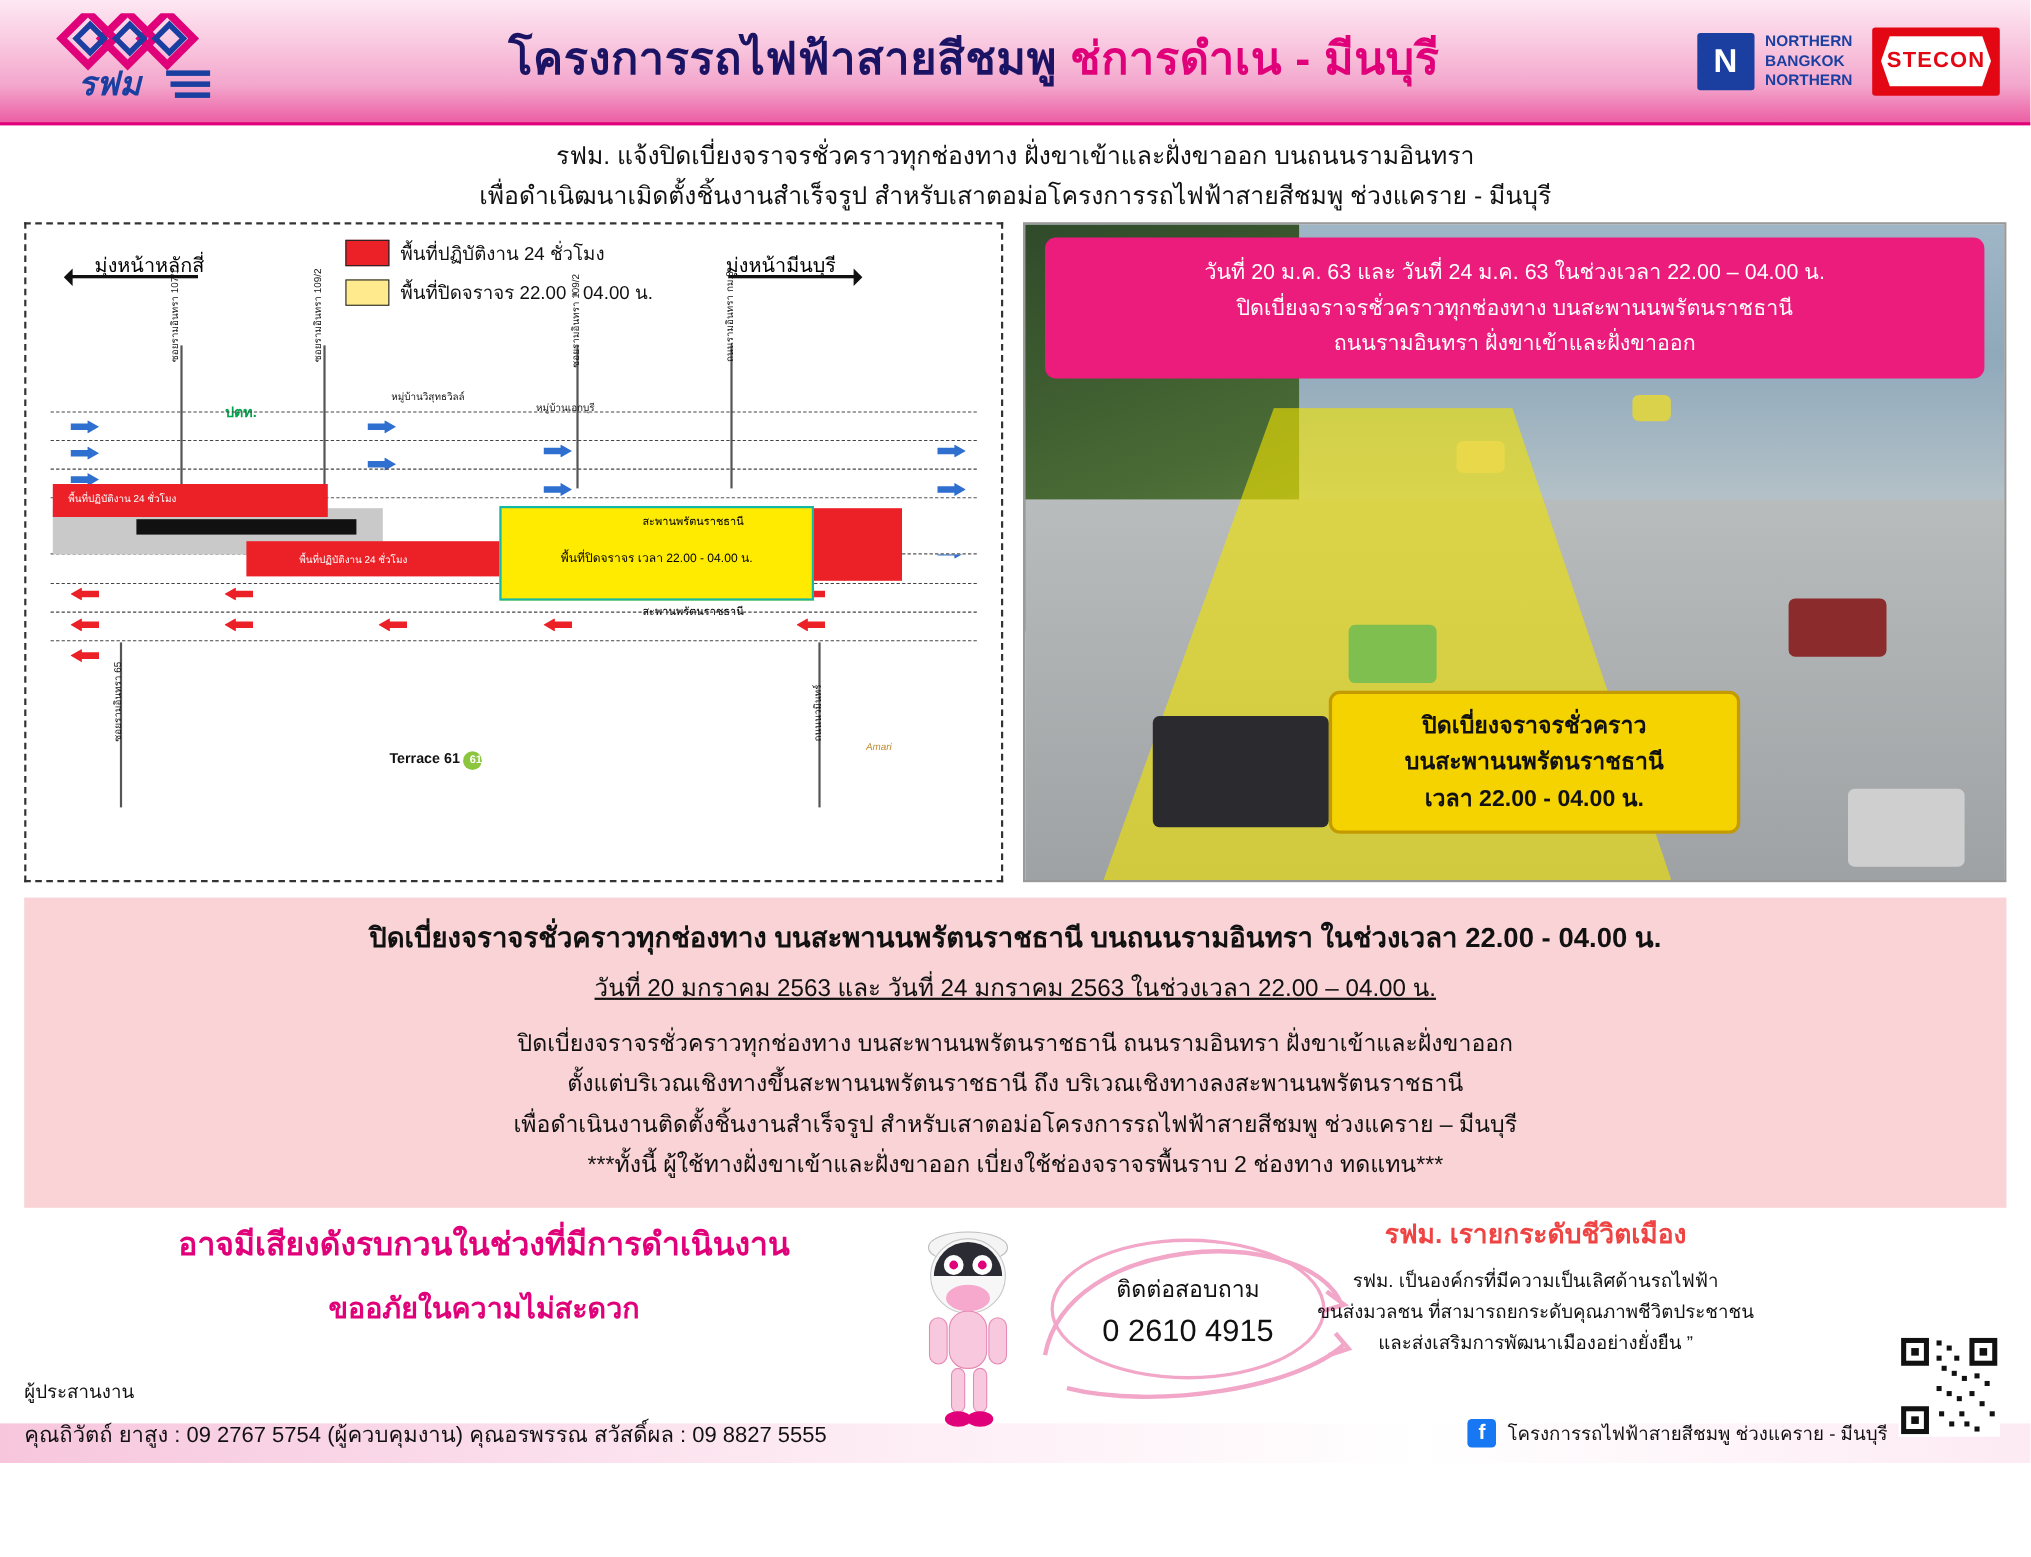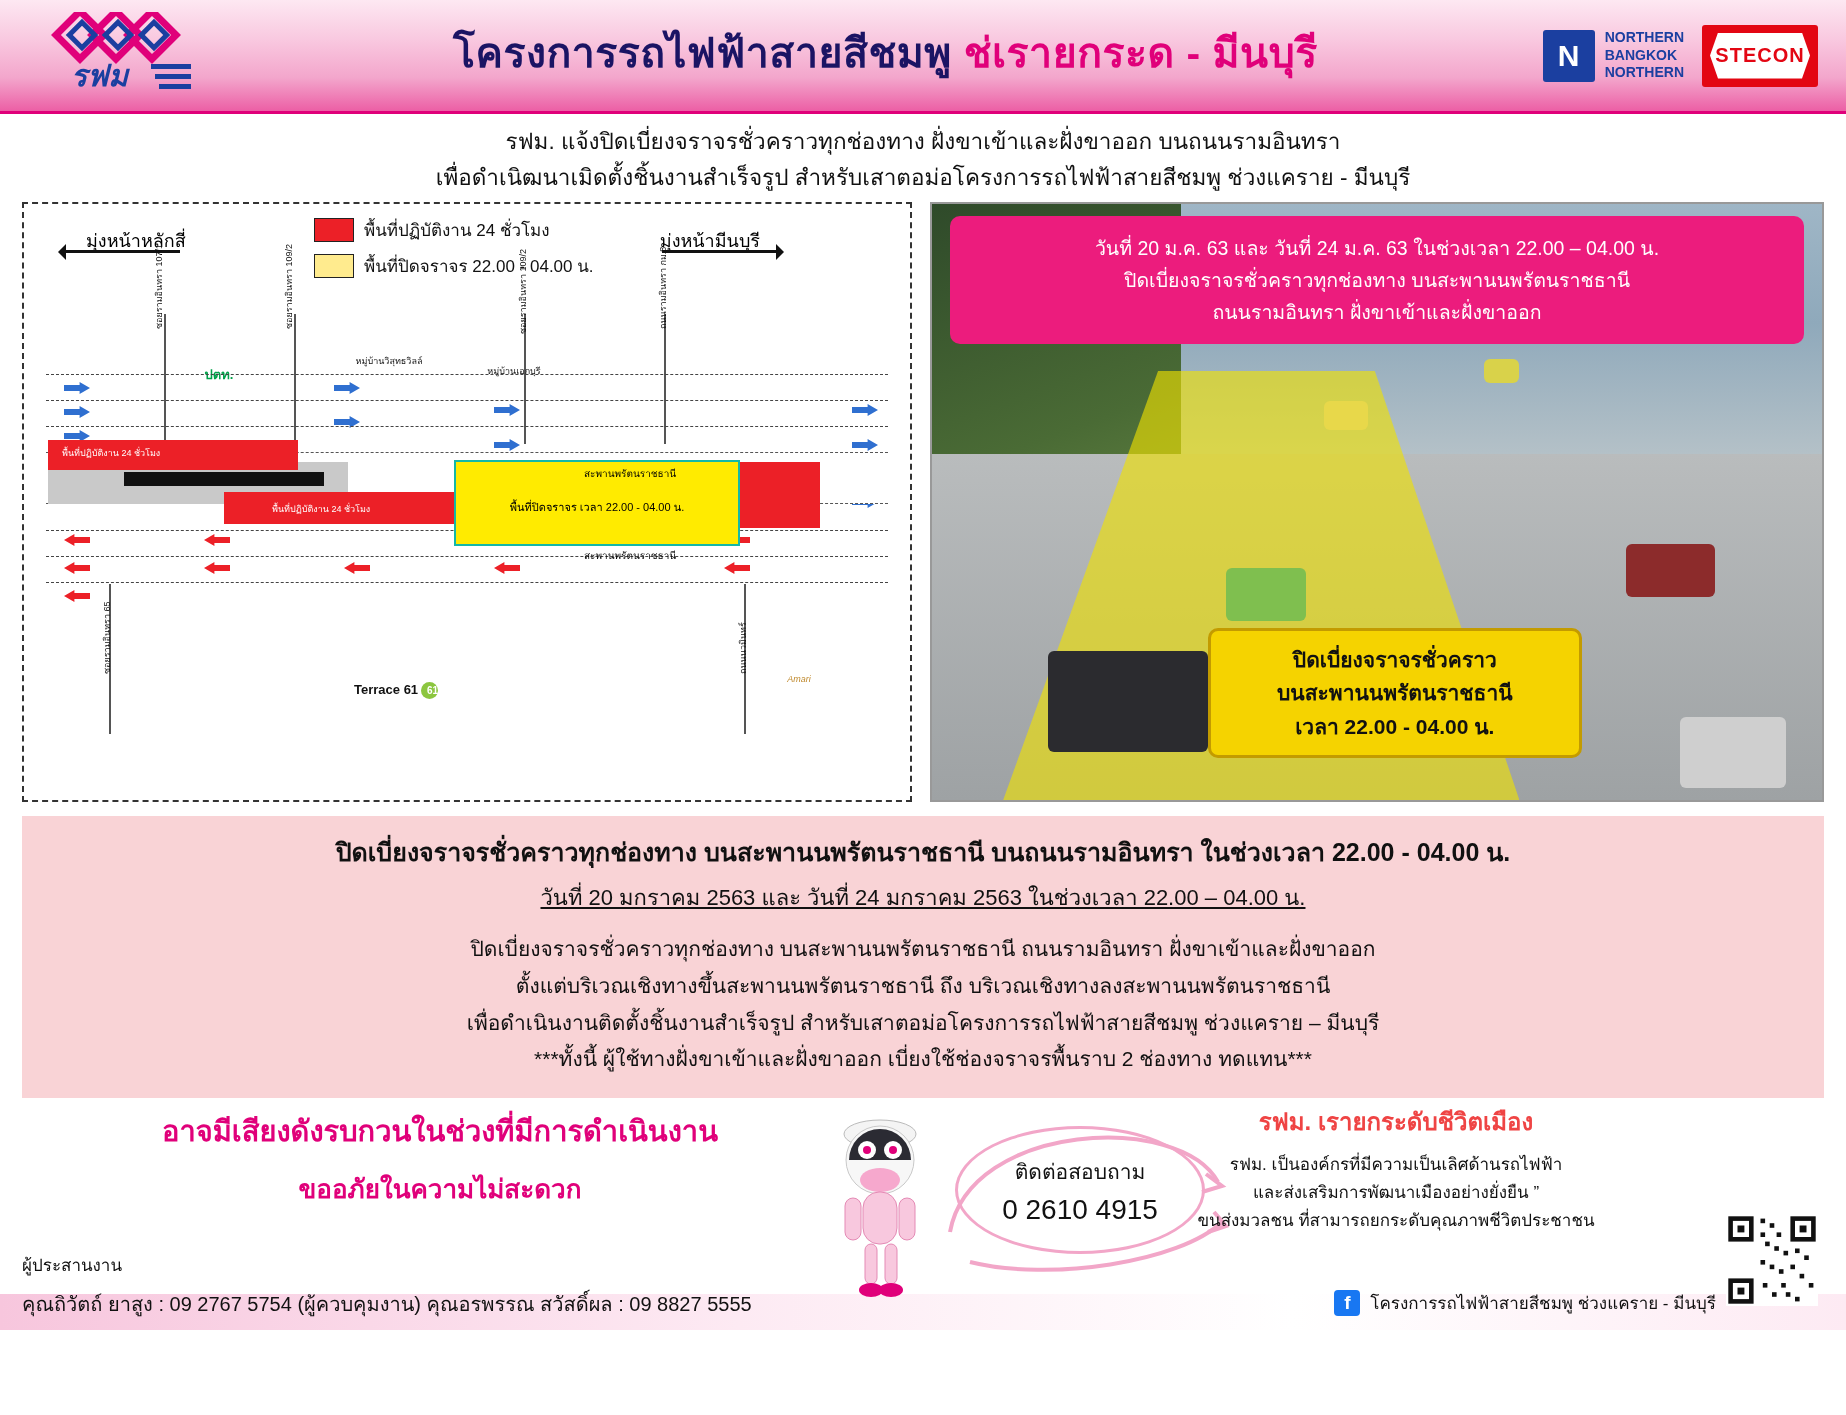--- a/index.html
+++ b/index.html
@@ -202,21 +202,21 @@
         <text x="28" y="74" font-family="Liberation Sans, sans-serif" font-size="30" font-style="italic" font-weight="bold" fill="#1b3fa0">รฟม</text>
         <rect x="108" y="52" width="40" height="5" fill="#1b3fa0"></rect>
         <rect x="112" y="62" width="36" height="5" fill="#1b3fa0"></rect>
         <rect x="116" y="72" width="32" height="5" fill="#1b3fa0"></rect>
       </svg>
     </div>
   </div>
 
   <div class="header-title">
     <span>โครงการรถไฟฟ้าสายสีชมพู</span>
-    <span class="pink">ช่เรายกระด - มีนบุรี</span>
+    <span class="pink">ช่การดำเน - มีนบุรี</span>
   </div>
 
   <div class="logo-nbm">
     <div class="nbm-square">N</div>
     <div class="nbm-text">
       <div>NORTHERN</div>
       <div>BANGKOK</div>
       <div>NORTHERN</div>
     </div>
   </div>
@@ -397,22 +397,22 @@
 
   <div class="contact-circle">
     <div class="c1">ติดต่อสอบถาม</div>
     <div class="c2">0 2610 4915</div>
   </div>
 
   <div class="bottom-right">
     <div class="br-title">รฟม. เรายกระดับชีวิตเมือง</div>
     <div class="br-quote">
       <div>รฟม. เป็นองค์กรที่มีความเป็นเลิศด้านรถไฟฟ้า</div>
+      <div>ขนส่งมวลชน ที่สามารถยกระดับคุณภาพชีวิตประชาชน</div>
       <div>และส่งเสริมการพัฒนาเมืองอย่างยั่งยืน ”</div>
-      <div>ขนส่งมวลชน ที่สามารถยกระดับคุณภาพชีวิตประชาชน</div>
     </div>
   </div>
 
   <div class="qr">
     <svg viewBox="0 0 40 40" width="92" height="92">
       <rect width="40" height="40" fill="#fff"></rect>
       <g fill="#111">
         <rect x="1" y="1" width="11" height="11"></rect>
           <rect x="3" y="3" width="7" height="7" fill="#fff"></rect>
           <rect x="5" y="5" width="3" height="3"></rect>

